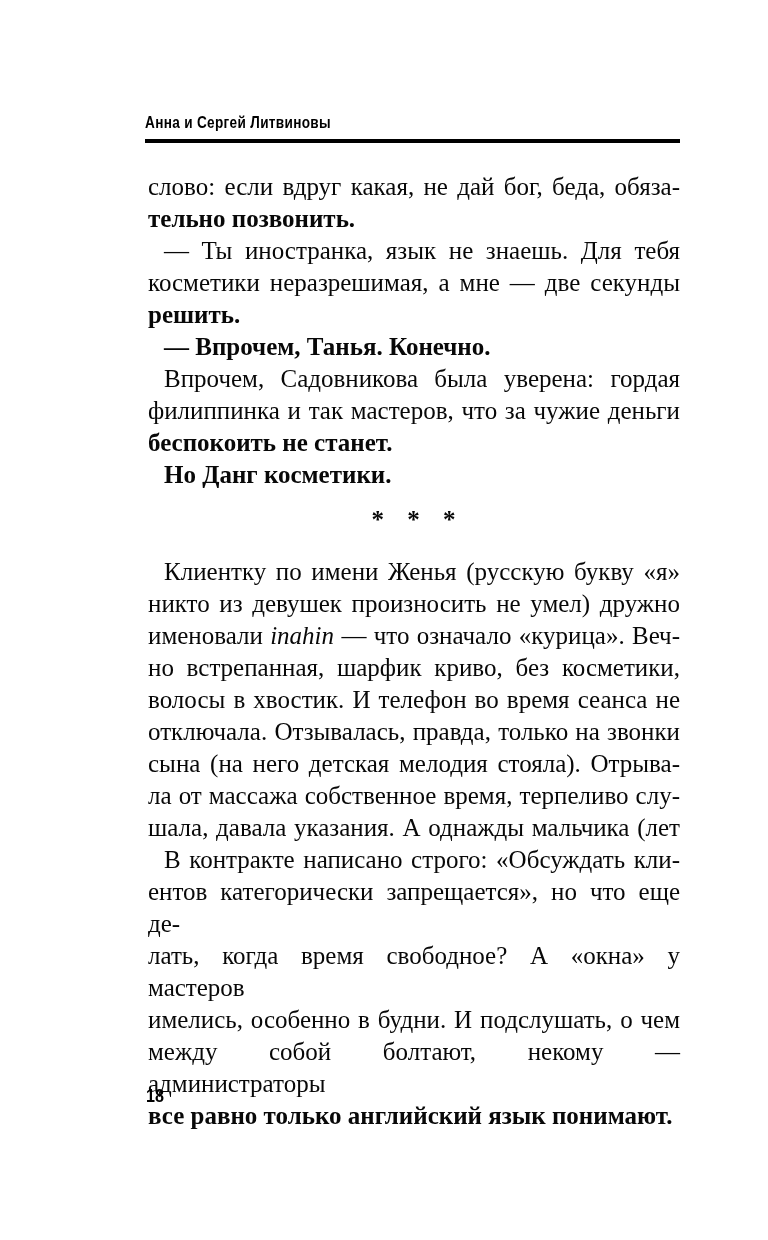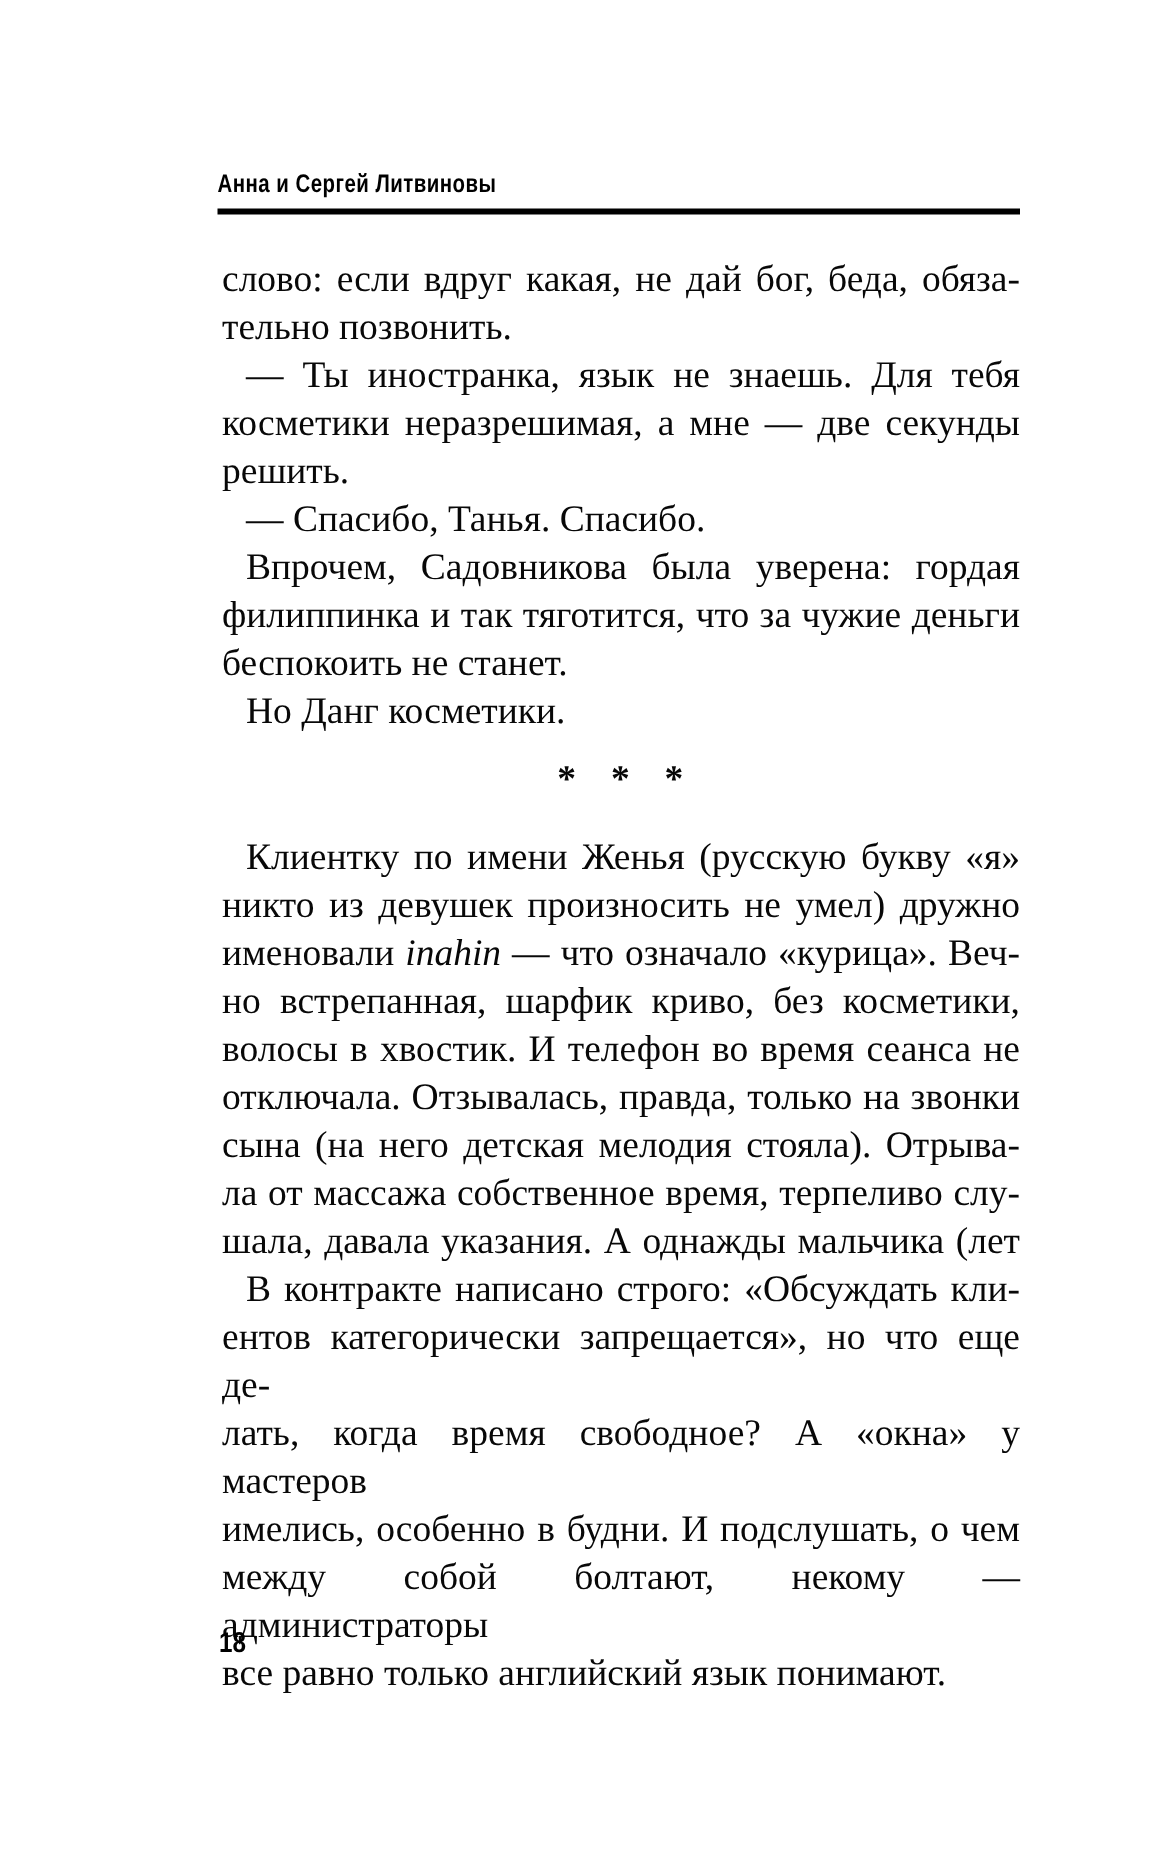--- a/index.html
+++ b/index.html
@@ -51,20 +51,21 @@
     line-height: 32px;
   }
   .line {
     text-align: justify;
     text-align-last: justify;
     -moz-text-align-last: justify;
   }
   .line.end {
     text-align: left;
     text-align-last: left;
+    font-weight: bold;
     -moz-text-align-last: left;
   }
   .line.indent {
     text-indent: 16px;
   }
   .italic {
     font-style: italic;
   }
   .separator {
     text-align: center;
@@ -101,25 +102,25 @@
       <div class="paragraph">
         <div class="line"><span>слово: если вдруг какая, не дай бог, беда, обяза-</span></div>
         <div class="line end"><span>тельно позвонить.</span></div>
       </div>
       <div class="paragraph">
         <div class="line indent"><span>— Ты иностранка, язык не знаешь. Для тебя</span></div>
         <div class="line"><span>косметики неразрешимая, а мне — две секунды</span></div>
         <div class="line end"><span>решить.</span></div>
       </div>
       <div class="paragraph">
-        <div class="line end indent"><span>— Спасибо, Танья. Спасибо.</span></div>
+        <div class="line end indent"><span>— Впрочем, Танья. Конечно.</span></div>
       </div>
       <div class="paragraph">
         <div class="line indent"><span>Впрочем, Садовникова была уверена: гордая</span></div>
-        <div class="line"><span>филиппинка и так тяготится, что за чужие деньги</span></div>
+        <div class="line"><span>филиппинка и так мастеров, что за чужие деньги</span></div>
         <div class="line end"><span>беспокоить не станет.</span></div>
       </div>
       <div class="paragraph">
         <div class="line end indent"><span>Но Данг косметики.</span></div>
       </div>
       <div class="separator">* * *</div>
       <div class="paragraph">
         <div class="line indent"><span>Клиентку по имени Женья (русскую букву «я»</span></div>
         <div class="line"><span>никто из девушек произносить не умел) дружно</span></div>
         <div class="line"><span>именовали </span><span class="italic">inahin</span><span> — что означало «курица». Веч-</span></div>

